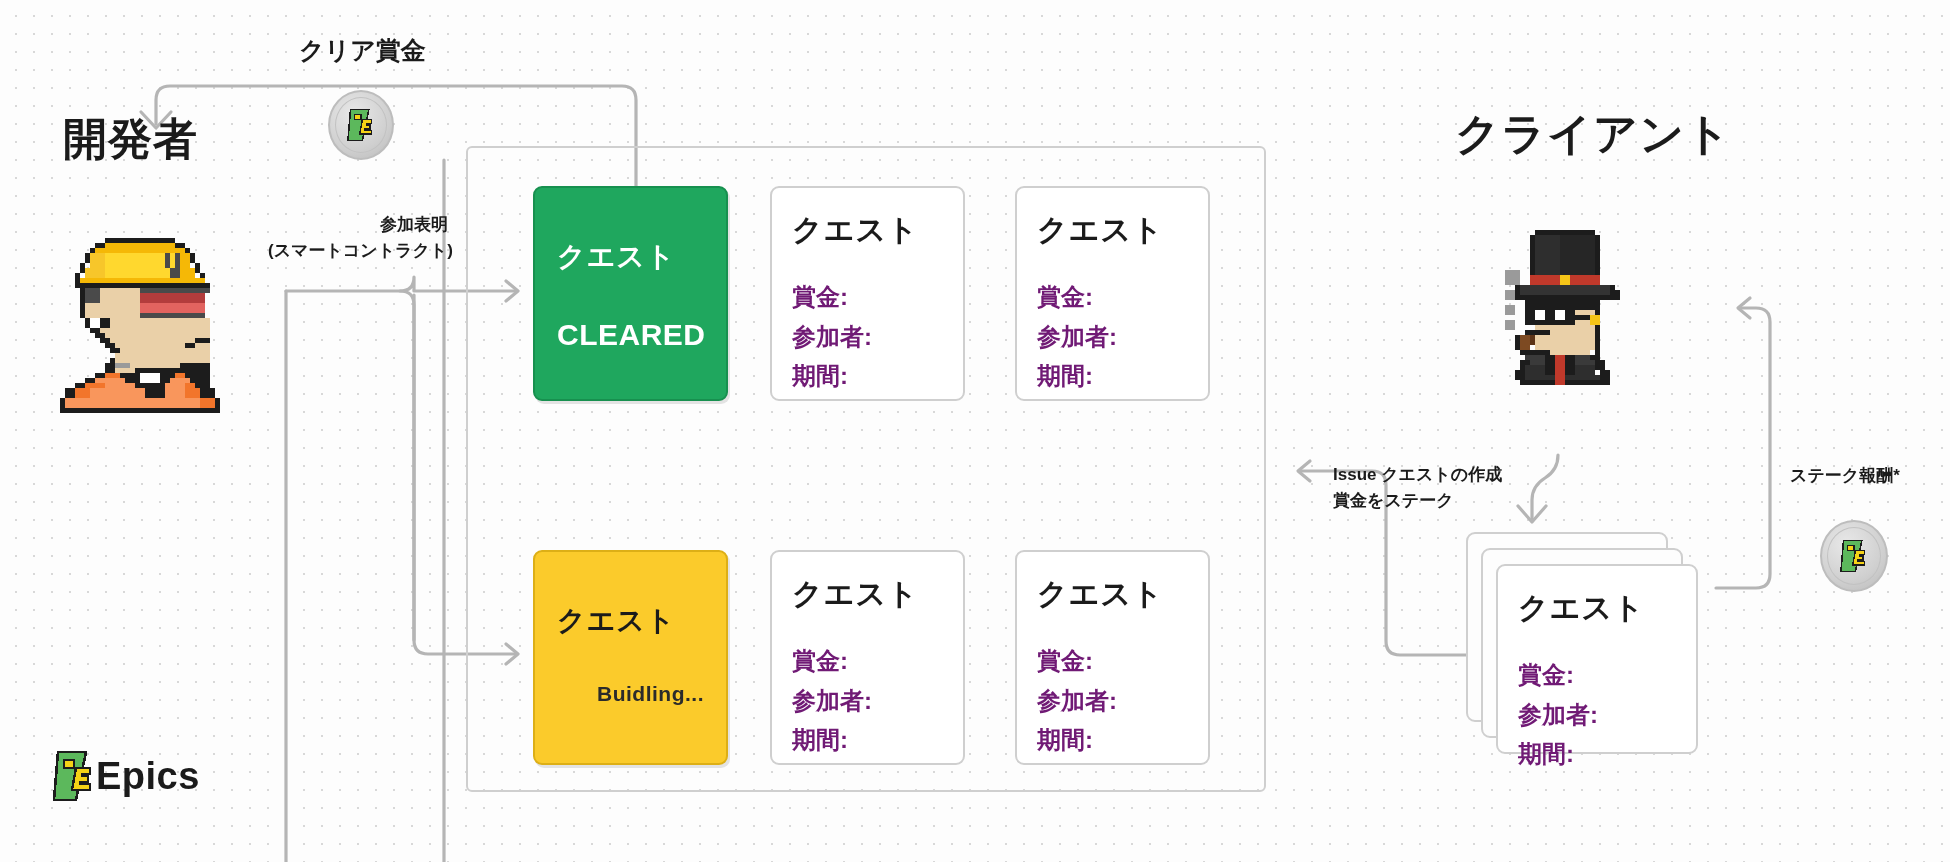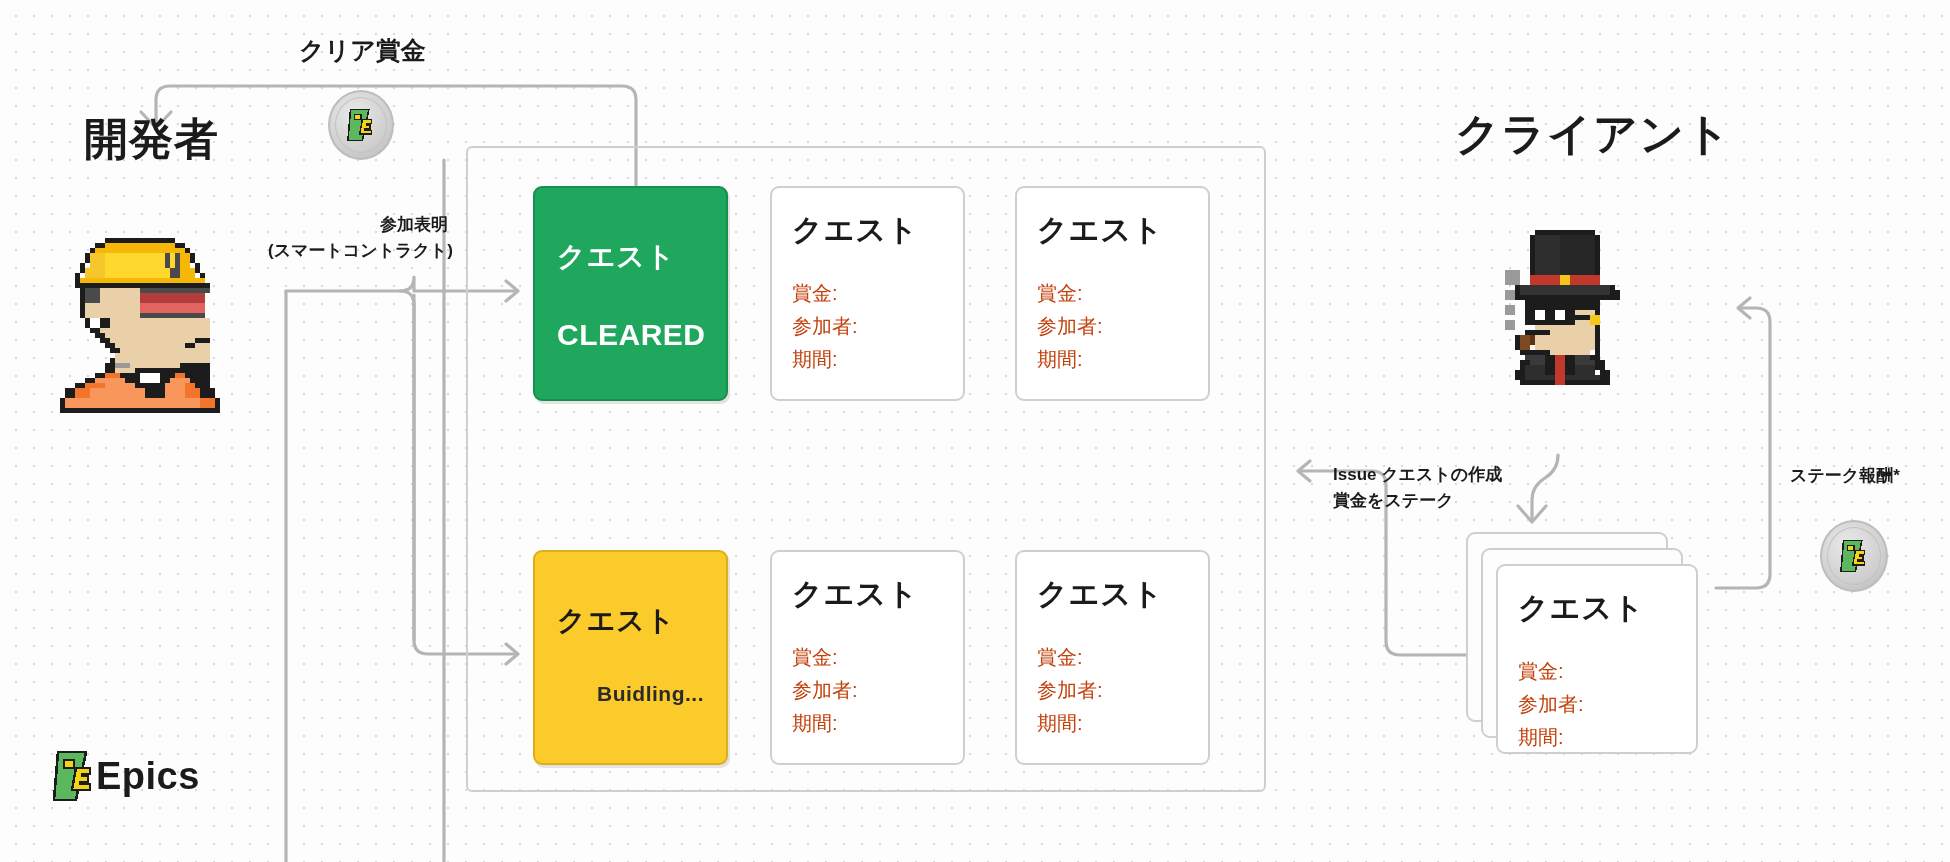--- a/index.html
+++ b/index.html
@@ -88,23 +88,23 @@
   .qcard.yellow .qcard-title { color: #1b1b1b; font-size: 28px; }
   .qcard-status {
     font-size: 30px;
     font-weight: 700;
     letter-spacing: 0.5px;
   }
   .qcard.green .qcard-status { color: #ffffff; }
   .qcard.yellow .qcard-status { color: #2b2b2b; font-size: 21px; }
   .qcard-fields {
     margin-top: 26px;
-    font-size: 20px;
-    font-weight: 400;
-    color: #c2410c;
+    font-size: 24px;
+    font-weight: 700;
+    color: #701a75;
     line-height: 1.65;
   }
   .qcard-fields div { white-space: nowrap; }
 
   .status-card-inner {
     position: absolute;
     left: 22px;
     top: 50px;
     right: 22px;
   }
@@ -174,21 +174,21 @@
     <path class="wire-head" d="M 1518,506 L 1532,522 L 1546,506"></path>
 
     <path class="wire" d="M 1466,655 L 1400,655 Q 1386,655 1386,641 L 1386,485 Q 1386,471 1372,471 L 1300,471"></path>
     <path class="wire-head" d="M 1310,461 L 1298,471 L 1310,481"></path>
 
     <path class="wire" d="M 1716,588 L 1756,588 Q 1770,588 1770,574 L 1770,322 Q 1770,308 1756,308 L 1740,308"></path>
     <path class="wire-head" d="M 1750,298 L 1738,308 L 1750,318"></path>
 
   </svg>
 
-  <div class="abs actor-title" style="left:84px; top:110px;">開発者</div>
+  <div class="abs actor-title" style="left:63px; top:110px;">開発者</div>
 
   <svg class="abs" style="left:45px; top:218px;" width="190" height="210" viewBox="0 0 38 42" shape-rendering="crispEdges">
 
     <rect x="12" y="4" width="14" height="1" fill="#1c1c1c"></rect>
     <rect x="10" y="5" width="2" height="1" fill="#1c1c1c"></rect>
       <rect x="26" y="5" width="2" height="1" fill="#1c1c1c"></rect>
     <rect x="12" y="5" width="14" height="1" fill="#f5b806"></rect>
     <rect x="9" y="6" width="1" height="1" fill="#1c1c1c"></rect>
       <rect x="28" y="6" width="1" height="1" fill="#1c1c1c"></rect>
     <rect x="10" y="6" width="18" height="1" fill="#f5b806"></rect>

